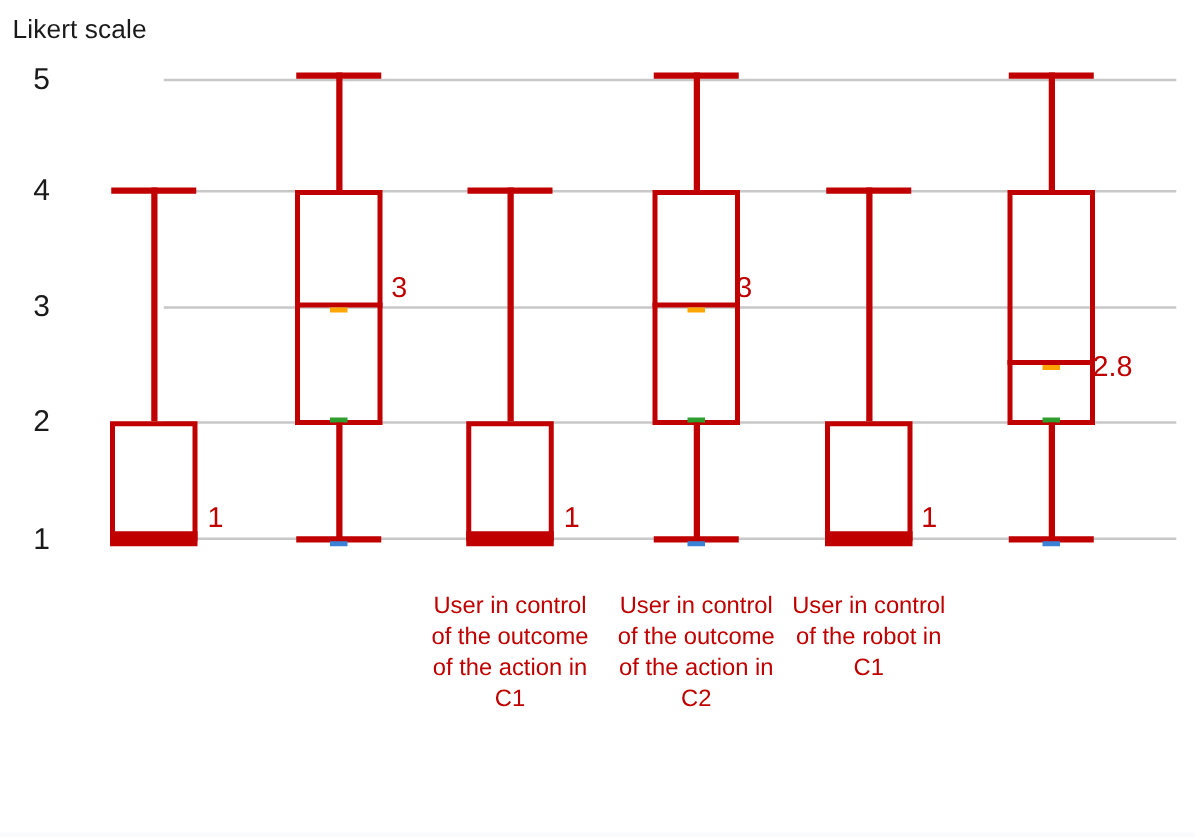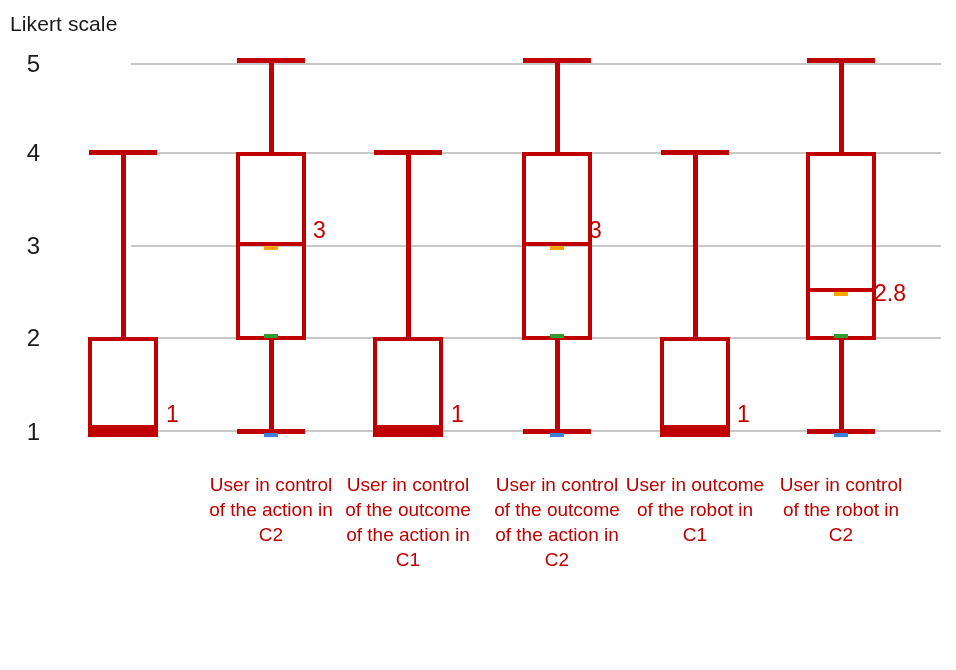--- a/index.html
+++ b/index.html
@@ -190,20 +190,18 @@
       <div class="mean-tick mean-orange" style="top:292px;"></div>
       <div class="mean-tick mean-green" style="top:334px;"></div>
       <div class="whisker-line" style="top:338px; height:94px;"></div>
       <div class="whisker-cap" style="top:429px; width:68px; margin-left:-34px;"></div>
       <div class="mean-tick mean-blue" style="top:433px;"></div>
     </div>
     <div class="value-label" style="left:874px; top:293px;">2.8</div>
 
   </div>
 
-  <div class="xcat-label" style="left:201px; width:140px;">User in control of the action in C2</div>
   <div class="xcat-label" style="left:338px; width:140px;">User in control of the outcome of the action in C1</div>
   <div class="xcat-label" style="left:487px; width:140px;">User in control of the outcome of the action in C2</div>
-  <div class="xcat-label" style="left:625px; width:140px;">User in outcome of the robot in C1</div>
-  <div class="xcat-label" style="left:770px; width:142px;">User in control of the robot in C2</div>
+  <div class="xcat-label" style="left:625px; width:140px;">User in control of the robot in C1</div>
 
   <div class="bottom-edge"></div>
 </div>
 
 </body></html>

